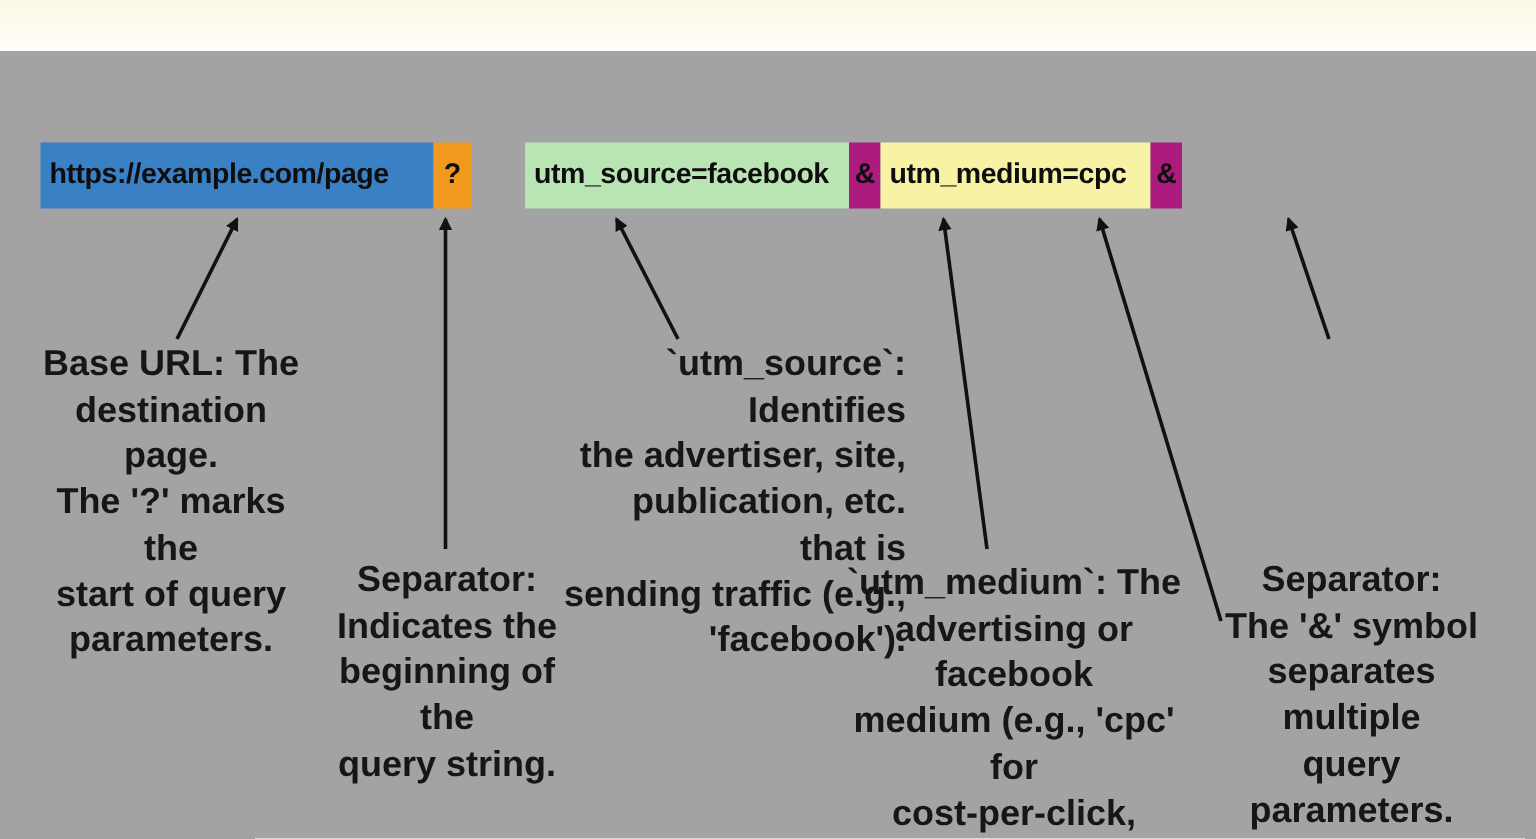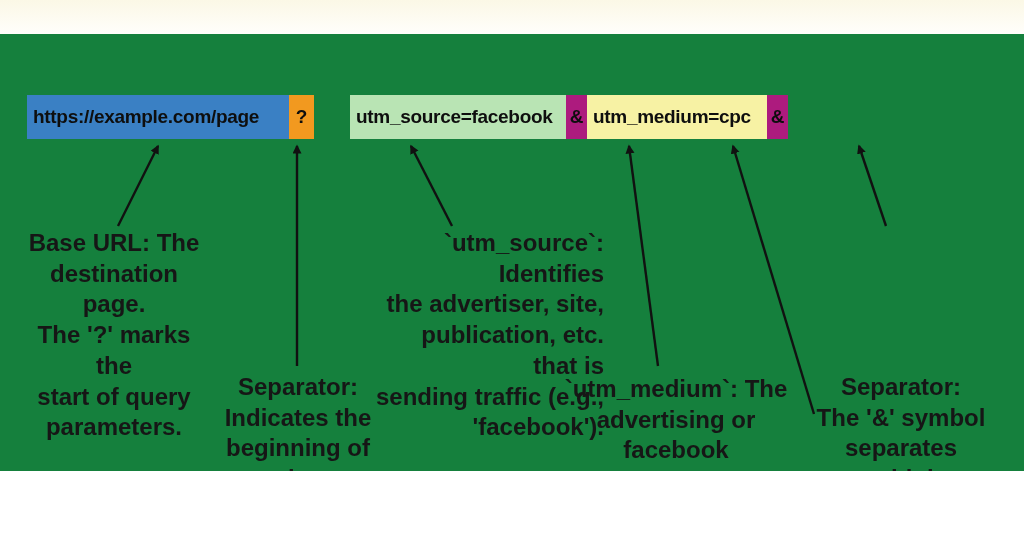--- a/index.html
+++ b/index.html
@@ -4,22 +4,22 @@
 <style>
   html, body {
     margin: 0;
     padding: 0;
     background: #ffffff;
     font-family: "Liberation Sans", "DejaVu Sans", sans-serif;
   }
   .canvas {
     position: relative;
     width: 1024px;
-    height: 471px;
-    background: #15803d;
+    height: 559px;
+    background: #a3a3a3;
     overflow: hidden;
     margin: 0 auto;
   }
   .top-tint {
     position: absolute;
     left: 0; top: 0;
     width: 100%; height: 34px;
     background: linear-gradient(#fbf8e6, #fffefb);
   }
   .url-bar {

